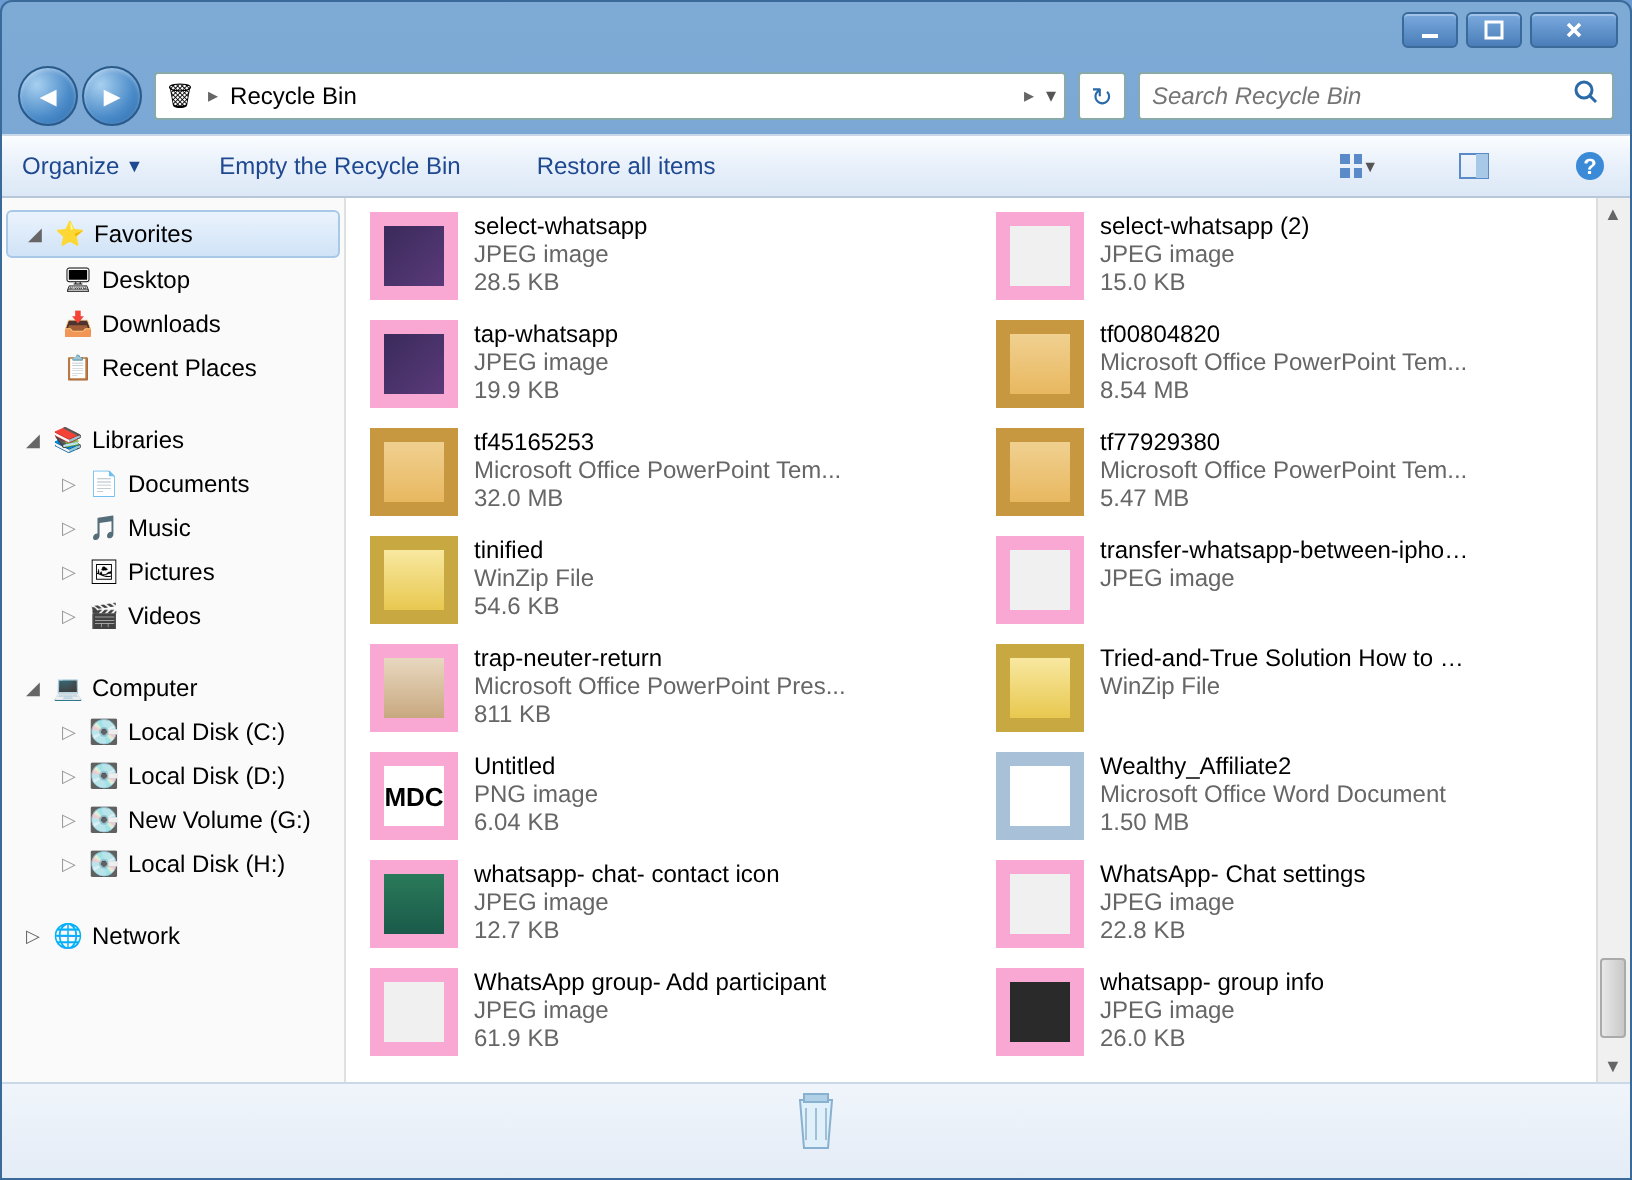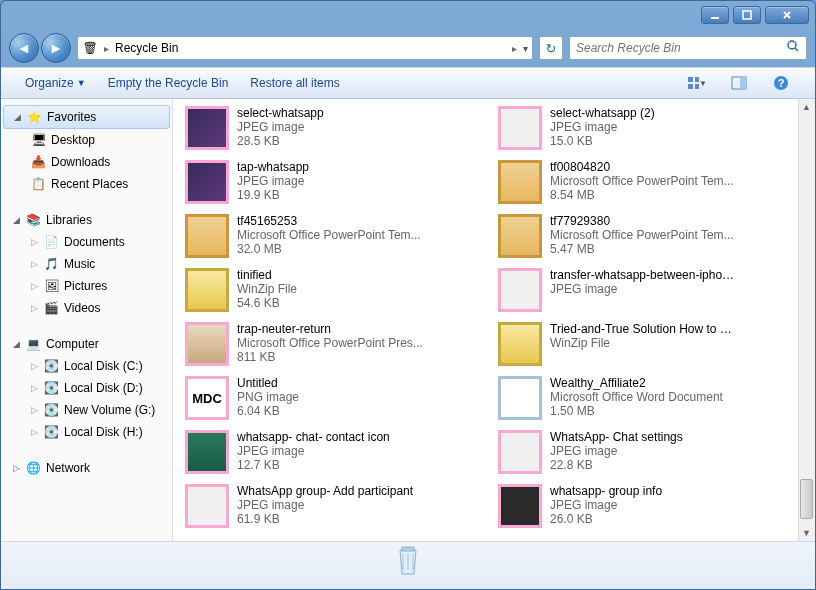--- a/index.html
+++ b/index.html
@@ -15,40 +15,40 @@
 .nav-circle { width: 30px; height: 30px; border-radius: 50%; background: radial-gradient(circle at 30% 30%, #a8d0f0, #4a8ac8 60%, #2a6aa8); border: 1px solid #2a5a8a; display: flex; align-items: center; justify-content: center; color: #fff; font-size: 14px; cursor: pointer; box-shadow: inset 0 1px 2px rgba(255,255,255,0.4); }
 .addr-bar { flex: 1; height: 24px; background: #fff; border: 1px solid #8aa; border-radius: 2px; display: flex; align-items: center; padding: 0 4px; gap: 6px; font-size: 12px; }
 .addr-icon { width: 16px; height: 16px; display: flex; align-items: center; justify-content: center; }
 .addr-text { flex: 1; }
 .addr-drop { cursor: pointer; font-size: 10px; color: #555; }
 .refresh-btn { width: 24px; height: 24px; background: #fff; border: 1px solid #8aa; border-radius: 2px; display: flex; align-items: center; justify-content: center; cursor: pointer; font-size: 13px; color: #2a6aa8; }
 .search-bar { width: 238px; height: 24px; background: #fff; border: 1px solid #8aa; border-radius: 2px; display: flex; align-items: center; padding: 0 6px; gap: 21px; }
 .search-input { flex: 1; border: none; outline: none; font-size: 12px; font-style: italic; color: #888; }
 .search-icon { color: #2a6aa8; cursor: pointer; }
 
-.toolbar { height: 32px; background: linear-gradient(to bottom, #fbfdff, #e8f0fa 50%, #dce8f6); border-top: 1px solid #cad8e8; border-bottom: 1px solid #b8c8d8; display: flex; align-items: center; padding: 0 24px; gap: 22px; font-size: 12px; color: #1e4890; }
+.toolbar { height: 32px; background: linear-gradient(to bottom, #fbfdff, #e8f0fa 50%, #dce8f6); border-top: 1px solid #cad8e8; border-bottom: 1px solid #b8c8d8; display: flex; align-items: center; padding: 0 10px; gap: 38px; font-size: 12px; color: #1e4890; }
 .tb-item { cursor: pointer; display: flex; align-items: center; gap: 3px; }
 .tb-spacer { flex: 1; }
 .tb-icon-btn { width: 20px; height: 20px; display: flex; align-items: center; justify-content: center; cursor: pointer; }
 
 .content { flex: 1; background: #fff; display: flex; overflow: hidden; }
 .sidebar { width: 172px; border-right: 1px solid #e0e0e0; padding: 6px 0; overflow-y: auto; font-size: 12px; background: #fafafa; }
 .nav-section { margin-bottom: 14px; }
 .nav-head { display: flex; align-items: center; padding: 3px 4px 3px 12px; gap: 4px; cursor: pointer; }
 .nav-head .exp { width: 9px; font-size: 9px; color: #666; }
 .nav-head .ico { width: 16px; height: 16px; display: flex; align-items: center; justify-content: center; }
 .nav-head.sel { background: linear-gradient(to bottom, #ebf3fd, #d0e3f7); border: 1px solid #a8c8e8; border-radius: 3px; margin: 0 2px; padding-left: 10px;}
 .nav-child { display: flex; align-items: center; padding: 3px 4px 3px 30px; gap: 4px; cursor: pointer; }
 .nav-child .exp { width: 9px; font-size: 9px; color: #999; }
 .nav-child .ico { width: 16px; height: 16px; display: flex; align-items: center; justify-content: center; }
 
 .files { flex: 1; padding: 4px 8px; overflow-y: auto; display: flex; flex-wrap: wrap; align-content: flex-start; position: relative; }
 .file-col { width: 50%; }
 .file-item { display: flex; align-items: flex-start; padding: 3px 4px; gap: 8px; height: 54px; cursor: pointer; }
-.thumb { width: 44px; height: 44px; background: #eee; border: 3px solid #f9a8d4; flex-shrink: 0; display: flex; align-items: center; justify-content: center; font-size: 10px; color: #888; overflow: hidden; }
+.thumb { width: 44px; height: 44px; background: #eee; border: 7px solid #f9a8d4; flex-shrink: 0; display: flex; align-items: center; justify-content: center; font-size: 10px; color: #888; overflow: hidden; }
 .file-info { font-size: 12px; line-height: 14px; overflow: hidden; }
 .file-name { color: #000; white-space: nowrap; overflow: hidden; text-overflow: ellipsis; max-width: 190px; }
 .file-type { color: #666; }
 .file-size { color: #666; }
 
 .statusbar { height: 48px; background: linear-gradient(to bottom, #f0f5fb, #e4ecf6); border-top: 1px solid #cad8e8; display: flex; align-items: center; padding: 0 14px; gap: 14px; font-size: 17px; color: #2a4a6a; flex-direction: column; }
 .status-icon { width: 36px; height: 36px; }
 
 .scrollbar-stub { position: absolute; right: 0; top: 0; bottom: 0; width: 17px; background: #f0f0f0; border-left: 1px solid #ddd; }
 .scroll-thumb { position: absolute; right: 2px; width: 13px; background: linear-gradient(to right, #e8e8e8, #c8c8c8); border: 1px solid #aaa; border-radius: 2px; top: 380px; height: 40px; }

